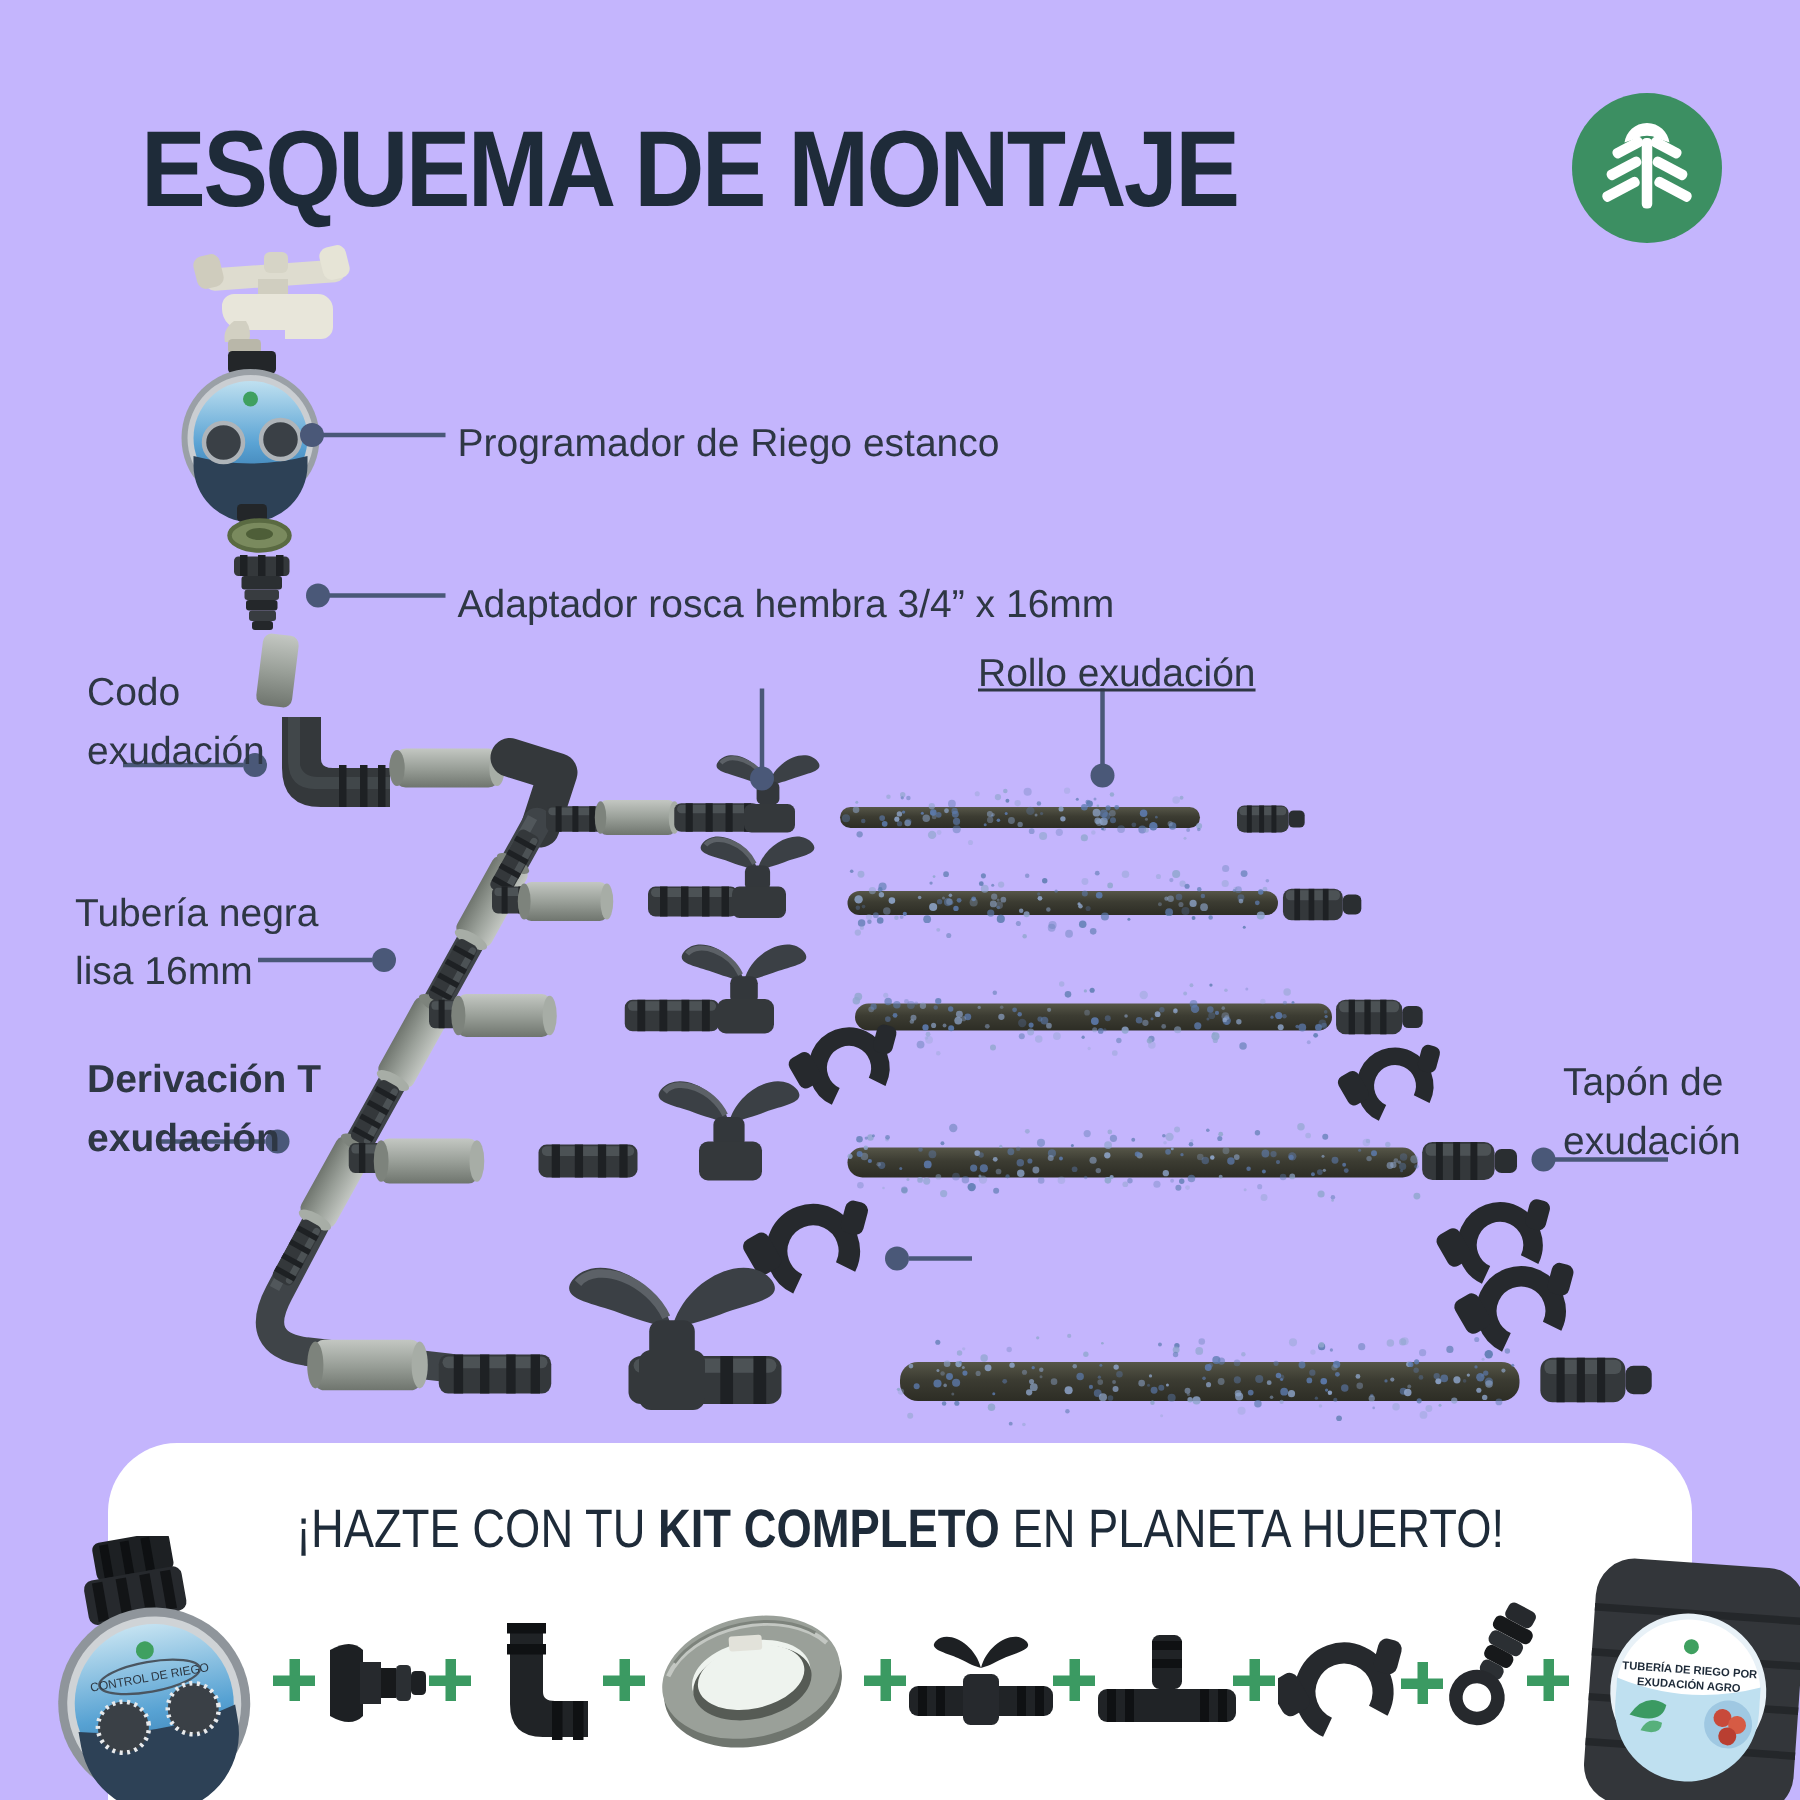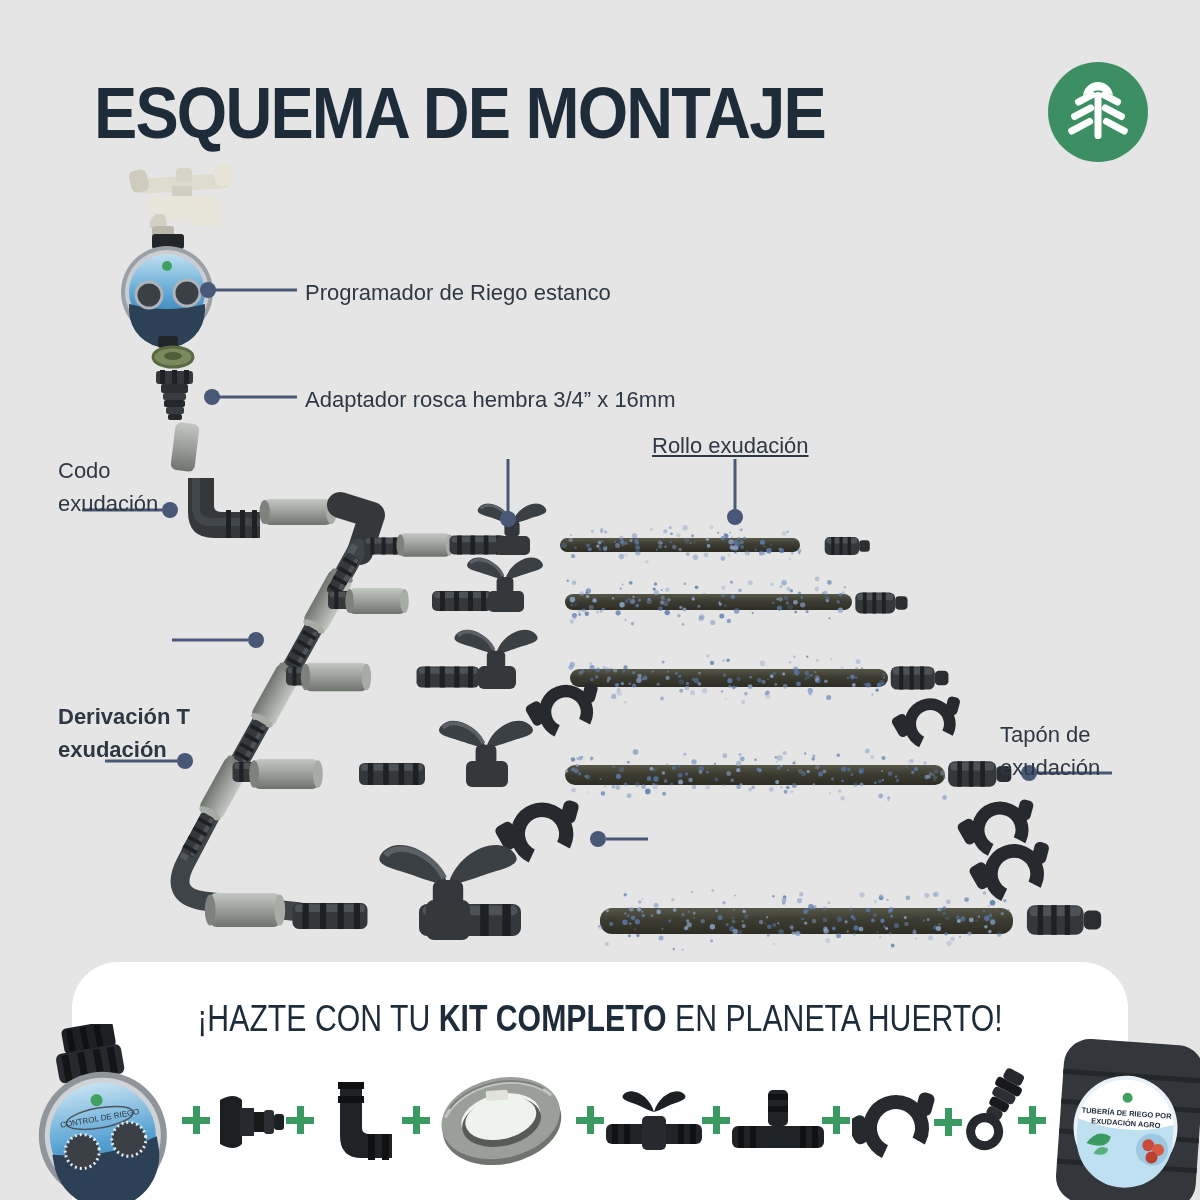--- a/index.html
+++ b/index.html
@@ -1,26 +1,26 @@
 <!DOCTYPE html>
 <html><head>
 <meta charset="utf-8">
 <style>
   html,body{margin:0;padding:0;}
   body{width:1200px;height:1200px;overflow:hidden;font-family:"Liberation Sans",sans-serif;}
-  .stage{position:relative;width:1200px;height:1200px;background:#e5e5e5;overflow:hidden;}
+  .stage{position:relative;width:1200px;height:1200px;background:#c4b5fd;overflow:hidden;}
 
   
   .title{position:absolute;left:94px;top:72px;margin:0;font-size:72px;font-weight:bold;
          letter-spacing:-2px;color:#1e2b39;transform:scaleX(.9);transform-origin:left top;white-space:nowrap;}
   .logo{position:absolute;left:1048px;top:62px;width:100px;height:100px;}
 
   
   .diagram{position:absolute;left:0;top:0;}
-  .lbl{position:absolute;color:#2e3744;font-size:22px;line-height:1.5;white-space:pre-line;}
+  .lbl{position:absolute;color:#2e3744;font-size:26px;line-height:1.5;white-space:pre-line;}
 
   
   .panel{position:absolute;left:72px;top:962px;width:1056px;height:238px;background:#ffffff;
          border-radius:46px 46px 0 0;}
   .headline{position:absolute;left:0;top:998px;width:1200px;text-align:center;color:#1e2b39;
             font-size:36px;letter-spacing:0;transform:scaleX(.84);transform-origin:center top;white-space:nowrap;}
   .headline b{font-weight:bold;}
   .kit-item{position:absolute;}
 </style>
 </head>
@@ -882,25 +882,27 @@
       <line x1="1036" y1="773" x2="1112" y2="773"></line>
         <circle cx="1029" cy="773" r="8" stroke="none"></circle>
       <line x1="606" y1="839" x2="648" y2="839"></line>
         <circle cx="598" cy="839" r="8" stroke="none"></circle>
     </g>
   </svg>
 
   <div class="lbl" style="left:305px;top:276px;">Programador de Riego estanco</div>
   <div class="lbl" style="left:305px;top:383px;">Adaptador rosca hembra 3/4” x 16mm</div>
   <div class="lbl" style="left:652px;top:429px;text-decoration:underline;">Rollo exudación</div>
-  <div class="lbl" style="left:58px;top:442px;margin-top:12px;">Codo
+  <div class="lbl" style="left:58px;top:442px;">Codo
 exudación</div>
+  <div class="lbl" style="left:50px;top:589px;">Tubería negra
+lisa 16mm</div>
   <div class="lbl" style="left:58px;top:700px;font-weight:bold;">Derivación T
 exudación</div>
-  <div class="lbl" style="left:1000px;top:702px;margin-top:16px;">Tapón de
+  <div class="lbl" style="left:1042px;top:702px;">Tapón de
 exudación</div>
 
   <div class="panel"></div>
   <div class="headline"><span>¡HAZTE CON TU </span><b>KIT COMPLETO</b><span> EN PLANETA HUERTO!</span></div>
 
   <div class="kit-item" style="left:14px;top:1024px;">
     <svg width="170" height="180" viewBox="0 0 170 180">
       <g transform="rotate(-10 85 90)">
         <rect x="62" y="0" width="52" height="26" rx="5" fill="#1d2023"></rect>
         <rect x="67" y="2" width="6" height="22" fill="#0e1012"></rect>

